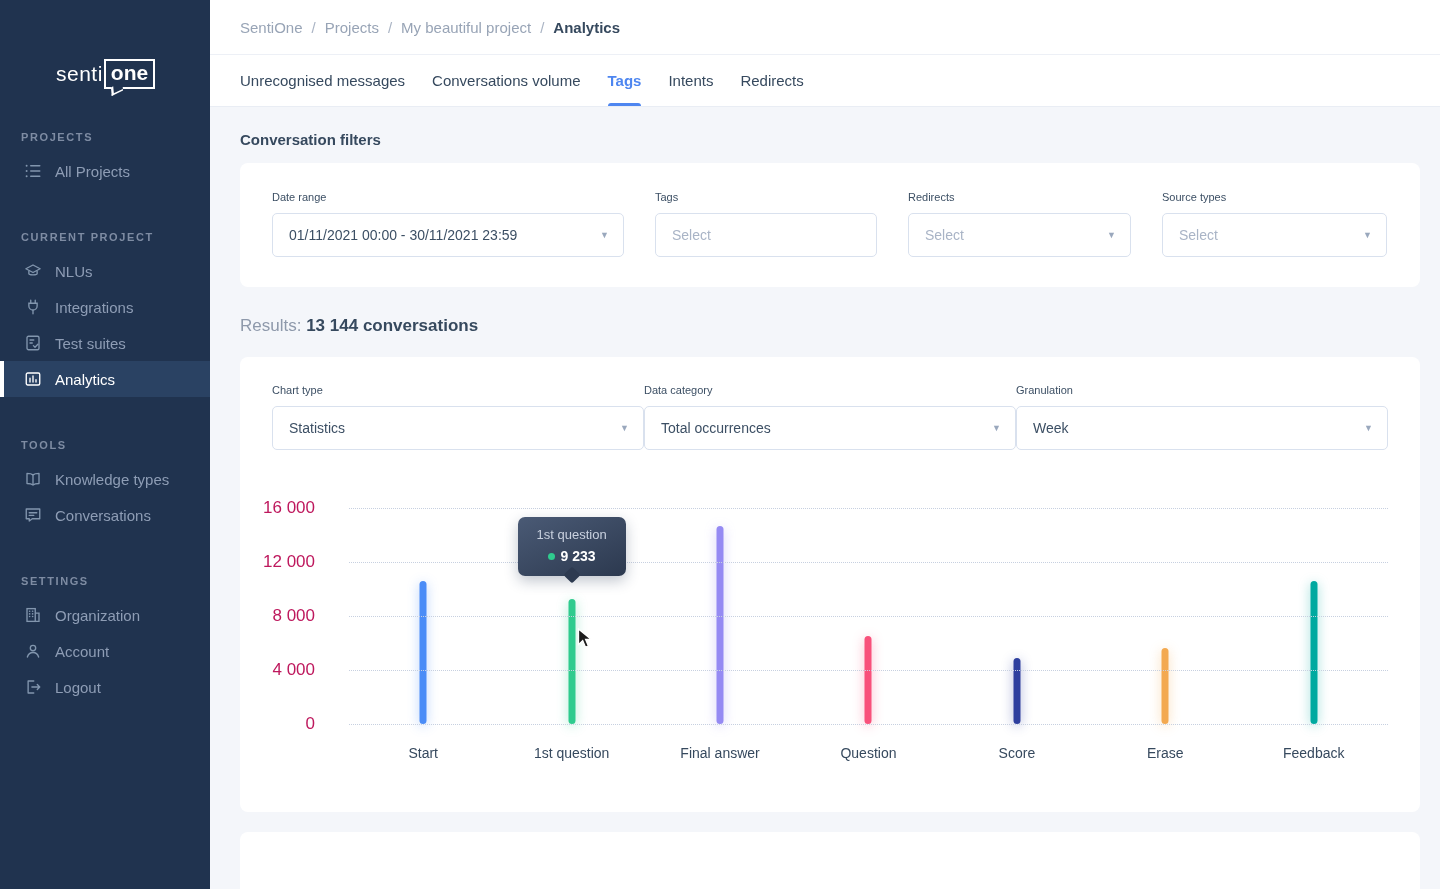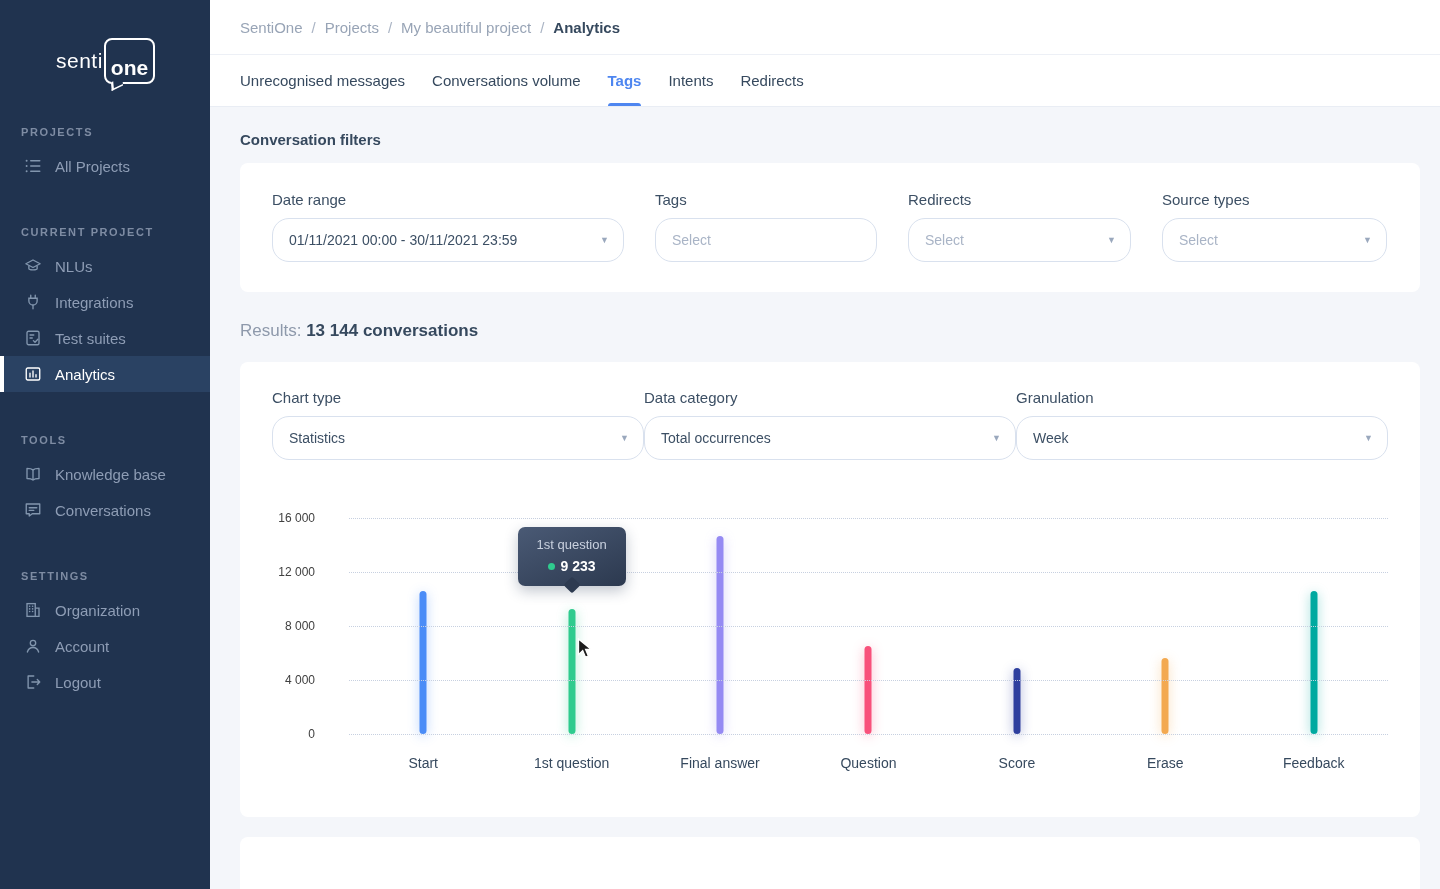--- a/index.html
+++ b/index.html
@@ -1,23 +1,23 @@
 <!DOCTYPE html>
 <html><head>
 <meta charset="utf-8">
 <style>
   * { margin:0; padding:0; box-sizing:border-box; }
   html,body { width:1440px; height:889px; overflow:hidden; font-family:"Liberation Sans", sans-serif; background:#f4f6fa; }
   .app { display:flex; width:1440px; height:889px; }
 
   
   .sidebar { width:210px; height:100%; background:#20334f; flex-shrink:0; }
-  .logo { padding:38px 0 0 56px; color:#fff; font-size:21px; display:flex; align-items:center; }
+  .logo { padding:38px 0 0 56px; color:#fff; font-size:21px; display:flex; align-items:center;margin-top:21px; }
   .logo-prefix { letter-spacing:.5px; }
-  .logo-box { position:relative; border:2px solid #fff; border-radius:8px; padding:16px 5px 2px 5px; margin-left:1px; font-weight:600; }
+  .logo-box { position:relative; border:2px solid #fff; border-radius:0; padding:0 5px 2px 5px; margin-left:1px; font-weight:600; }
   .logo-box::after { content:""; position:absolute; left:6px; bottom:-7px; width:8px; height:8px; background:#20334f; border-right:2px solid #fff; border-bottom:2px solid #fff; transform:skewX(-28deg) rotate(58deg); }
   .nav-section-label { margin:42px 0 10px 21px; font-size:11px; letter-spacing:1.6px; color:#7e8ca3; font-weight:600; }
   .nav-section-label.later { }
   .nav-item { display:flex; align-items:center; height:36px; padding-left:24px; color:#8e9db5; font-size:15px; cursor:pointer; }
   .nav-item .ico { width:18px; height:18px; display:flex; align-items:center; justify-content:center; flex-shrink:0; }
   .nav-item .ico svg { stroke:#8296ae; }
   .nav-item span.lbl { margin-left:13px; }
   .nav-item.active { background:#2a4263; color:#fff; border-left:4px solid #fff; padding-left:20px; }
   .nav-item.active .ico svg { stroke:#fff; }
 
@@ -31,36 +31,36 @@
   .tabs { height:52px; background:#fff; border-bottom:1px solid #e9edf4; display:flex; align-items:center; gap:27px; padding-left:30px; flex-shrink:0; }
   .tab { position:relative; height:100%; display:flex; align-items:center; font-size:15px; color:#36495e; cursor:pointer; }
   .tab.active { color:#4e86f0; font-weight:600; }
   .tab.active::after { content:""; position:absolute; bottom:0; left:0; right:0; height:3px; border-radius:3px 3px 0 0; background:#4e86f0; }
 
   .content { flex:1; padding:24px 20px 0 30px; }
   .section-title { font-size:15px; font-weight:700; color:#36495e; margin-bottom:15px; }
 
   .card { background:#fff; border-radius:8px; width:1180px; }
   .filters-card { padding:28px 32px 30px; display:flex; gap:31px; }
-  .field-label { font-size:15px; color:#3c4f64; margin-bottom:10px; }
-  .input { position:relative; height:44px; border:1px solid #d9e1ee; border-radius:17px; display:flex; align-items:center; padding:0 30px 0 16px; font-size:14px; color:#3c4f64; background:#fff; cursor:pointer; }
+  .field-label { font-size:11px; color:#3c4f64; margin-bottom:10px; }
+  .input { position:relative; height:44px; border:1px solid #d9e1ee; border-radius:5px; display:flex; align-items:center; padding:0 30px 0 16px; font-size:14px; color:#3c4f64; background:#fff; cursor:pointer; }
   .input .placeholder { color:#a9b4c6; }
   .caret { position:absolute; right:14px; top:50%; transform:translateY(-50%); font-size:9px; color:#9aa8bd; }
   .w-date { width:352px; } .w-tags { width:222px; } .w-redir { width:223px; } .w-src { width:225px; }
 
   .results-line { margin:29px 0 21px; font-size:17px; color:#8e99ab; }
   .results-line b { color:#36495e; font-weight:700; }
 
   .chart-card { height:455px; padding:27px 32px 0; }
   .chart-controls { display:flex; }
   .chart-controls .ctrl { flex:1; }
 
   .plot { position:relative; margin:58px 0 0 77px; width:1039px; height:216px; }
   .gridline { position:absolute; left:0; width:100%; border-top:1px dotted #c7d0e0; }
-  .ytick { position:absolute; right:calc(100% + 34px); transform:translateY(-50%); font-size:12px; color:#404040; white-space:nowrap; }
+  .ytick { position:absolute; right:calc(100% + 34px); transform:translateY(-50%); font-size:17px; color:#be185d; white-space:nowrap; }
   .cols { position:absolute; inset:0; display:flex; }
   .col { flex:1; position:relative; }
   .bar { position:absolute; bottom:0; left:50%; transform:translateX(-50%); width:7px; border-radius:4px; }
   .xlabel { position:absolute; top:calc(100% + 21px); left:50%; transform:translateX(-50%); font-size:14px; color:#36495e; white-space:nowrap; }
 
   .tooltip { position:absolute; left:21.43%; top:9px; transform:translateX(-50%); min-width:108px; padding:10px 16px 12px; border-radius:7px; background:linear-gradient(155deg,#4a5a75 0%,#2c394f 100%); text-align:center; box-shadow:0 5px 14px rgba(32,51,79,.28); z-index:3; }
   .tooltip::after { content:""; position:absolute; left:50%; bottom:-5px; width:12px; height:12px; background:#2d3a50; transform:translateX(-50%) rotate(45deg); border-radius:2px; }
   .tt-title { font-size:13px; color:#c9d1df; }
   .tt-value { margin-top:6px; font-size:14px; font-weight:700; color:#fff; display:flex; align-items:center; justify-content:center; gap:6px; }
   .tt-dot { width:7px; height:7px; border-radius:50%; display:inline-block; }
@@ -132,21 +132,21 @@
     </div>
 
     <div class="nav-section-label later">TOOLS</div>
     <div class="nav-item">
       <span class="ico">
           <svg width="18" height="18" viewBox="0 0 24 24" fill="none" stroke-width="1.8" stroke-linejoin="round">
             <path d="M12 6.5C10 4.8 7 4.5 4 4.5v13.5c3 0 6 .3 8 2 2-1.7 5-2 8-2V4.5c-3 0-6 .3-8 2z"></path>
             <path d="M12 6.5V20"></path>
           </svg>
         </span>
-      <span class="lbl">Knowledge base</span>
+      <span class="lbl">Knowledge types</span>
     </div>
     <div class="nav-item">
       <span class="ico">
           <svg width="18" height="18" viewBox="0 0 24 24" fill="none" stroke-width="1.8" stroke-linecap="round" stroke-linejoin="round">
             <path d="M21 4H3v13h4v3l4-3h10V4z"></path>
             <path d="M7 9h10M7 12.5h6"></path>
           </svg>
         </span>
       <span class="lbl">Conversations</span>
     </div>

